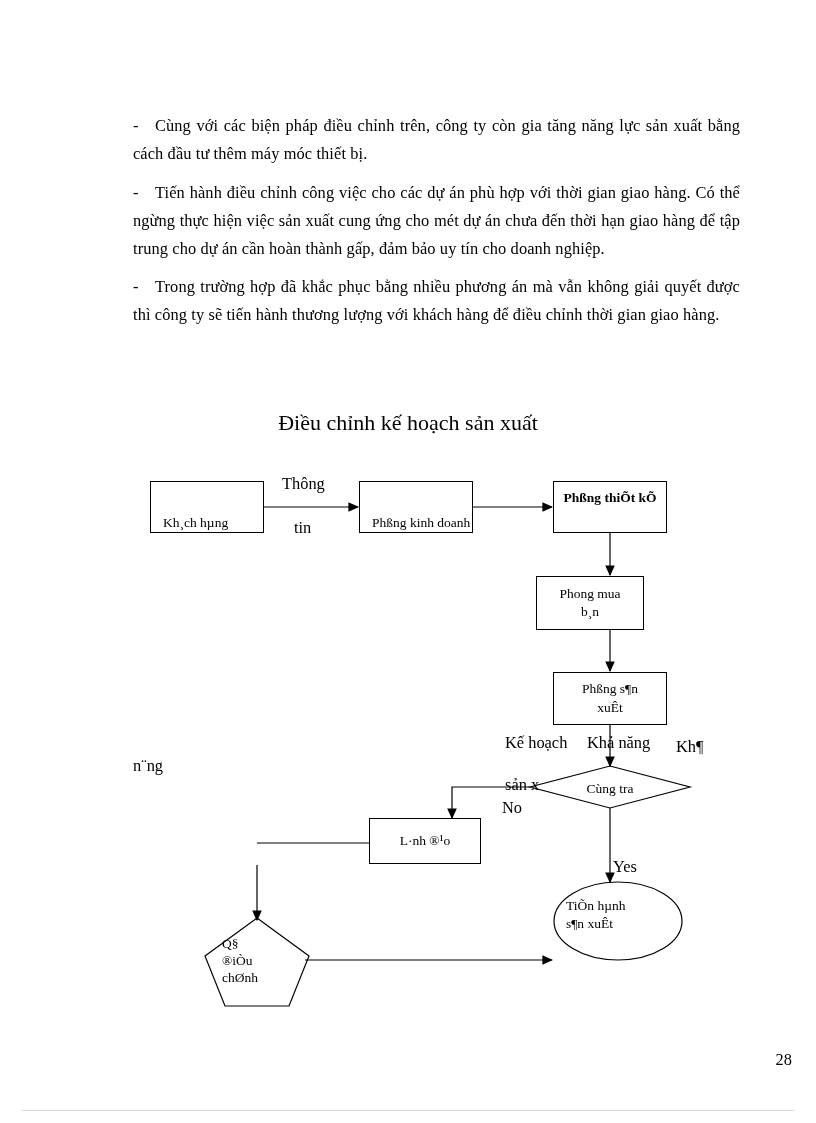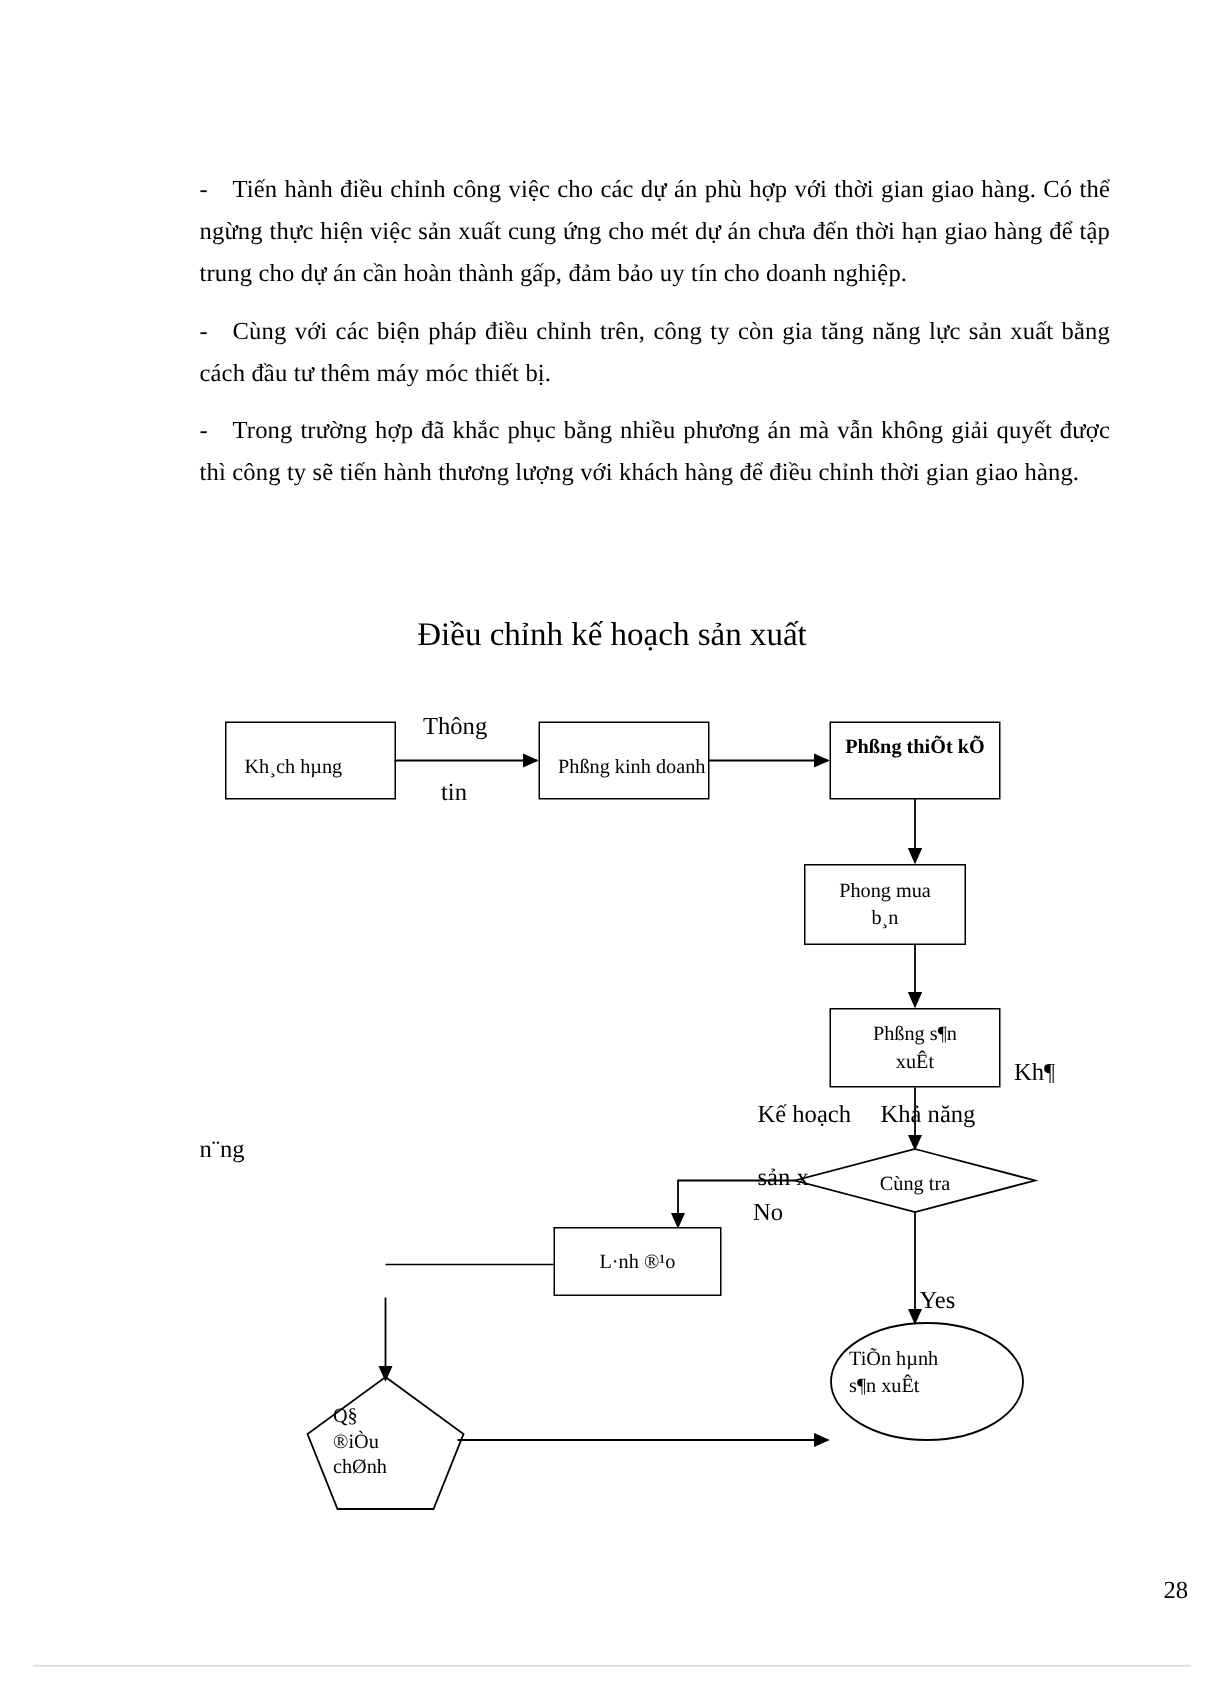--- a/index.html
+++ b/index.html
@@ -65,21 +65,21 @@
     align-items: center;
     justify-content: center;
     text-align: center;
     font-size: 13.5px;
     line-height: 1.35;
     background: transparent;
   }
   .node.left-align {
     justify-content: flex-start;
     padding-left: 12px;
-    align-items: center;
+    align-items: flex-end;
     padding-top: 8px;
   }
   .node.topish {
     align-items: flex-start;
     padding-top: 7px;
   }
   .shape-text {
     position: absolute;
     font-size: 13.5px;
     line-height: 1.35;
@@ -111,22 +111,22 @@
     background: #d8d8d8;
   }
   svg { display: block; }
 </style>
 </head>
 <body>
 
 <div class="page">
 
   <div class="prose">
+    <p class="para"><span class="dash">-</span><span>Cùng với các biện pháp điều chỉnh trên, công ty còn gia tăng năng lực sản xuất bằng cách đầu tư thêm máy móc thiết bị.</span></p>
     <p class="para"><span class="dash">-</span><span>Tiến hành điều chỉnh công việc cho các dự án phù hợp với thời gian giao hàng. Có thể ngừng thực hiện việc sản xuất cung ứng cho mét dự án chưa đến thời hạn giao hàng để tập trung cho dự án cần hoàn thành gấp, đảm bảo uy tín cho doanh nghiệp.</span></p>
-    <p class="para"><span class="dash">-</span><span>Cùng với các biện pháp điều chỉnh trên, công ty còn gia tăng năng lực sản xuất bằng cách đầu tư thêm máy móc thiết bị.</span></p>
     <p class="para"><span class="dash">-</span><span>Trong trường hợp đã khắc phục bằng nhiều phương án mà vẫn không giải quyết được thì công ty sẽ tiến hành thương lượng với khách hàng để điều chỉnh thời gian giao hàng.</span></p>
   </div>
 
   <div class="caption">Điều chỉnh kế hoạch sản xuất</div>
 
   <div class="chart">
 
     <svg width="816" height="1123" style="position:absolute;left:0;top:0;">
       <defs>
         <marker id="ah" markerWidth="9" markerHeight="9" refX="8" refY="4" orient="auto">
@@ -201,21 +201,21 @@
     <div class="shape-text" style="left:566px; top:897px; width:104px; text-align:left;">TiÕn hµnh
 s¶n xuÊt</div>
 
     <div class="free-label" style="left:282px; top:474px;">Thông</div>
     <div class="free-label" style="left:294px; top:518px;">tin</div>
 
     <div class="free-label" style="left:505px; top:733px;">Kế hoạch</div>
     <div class="free-label" style="left:505px; top:775px;">sản x</div>
 
     <div class="free-label" style="left:587px; top:733px;">Khả năng</div>
-    <div class="free-label" style="left:676px; top:705px;">Kh¶</div>
+    <div class="free-label" style="left:676px; top:737px;">Kh¶</div>
     <div class="free-label" style="left:133px; top:756px;">n¨ng</div>
 
     <div class="free-label" style="left:502px; top:798px;">No</div>
     <div class="free-label" style="left:613px; top:857px;">Yes</div>
   </div>
 
   <div class="folio">28</div>
   <div class="bottom-rule"></div>
 
 </div>

